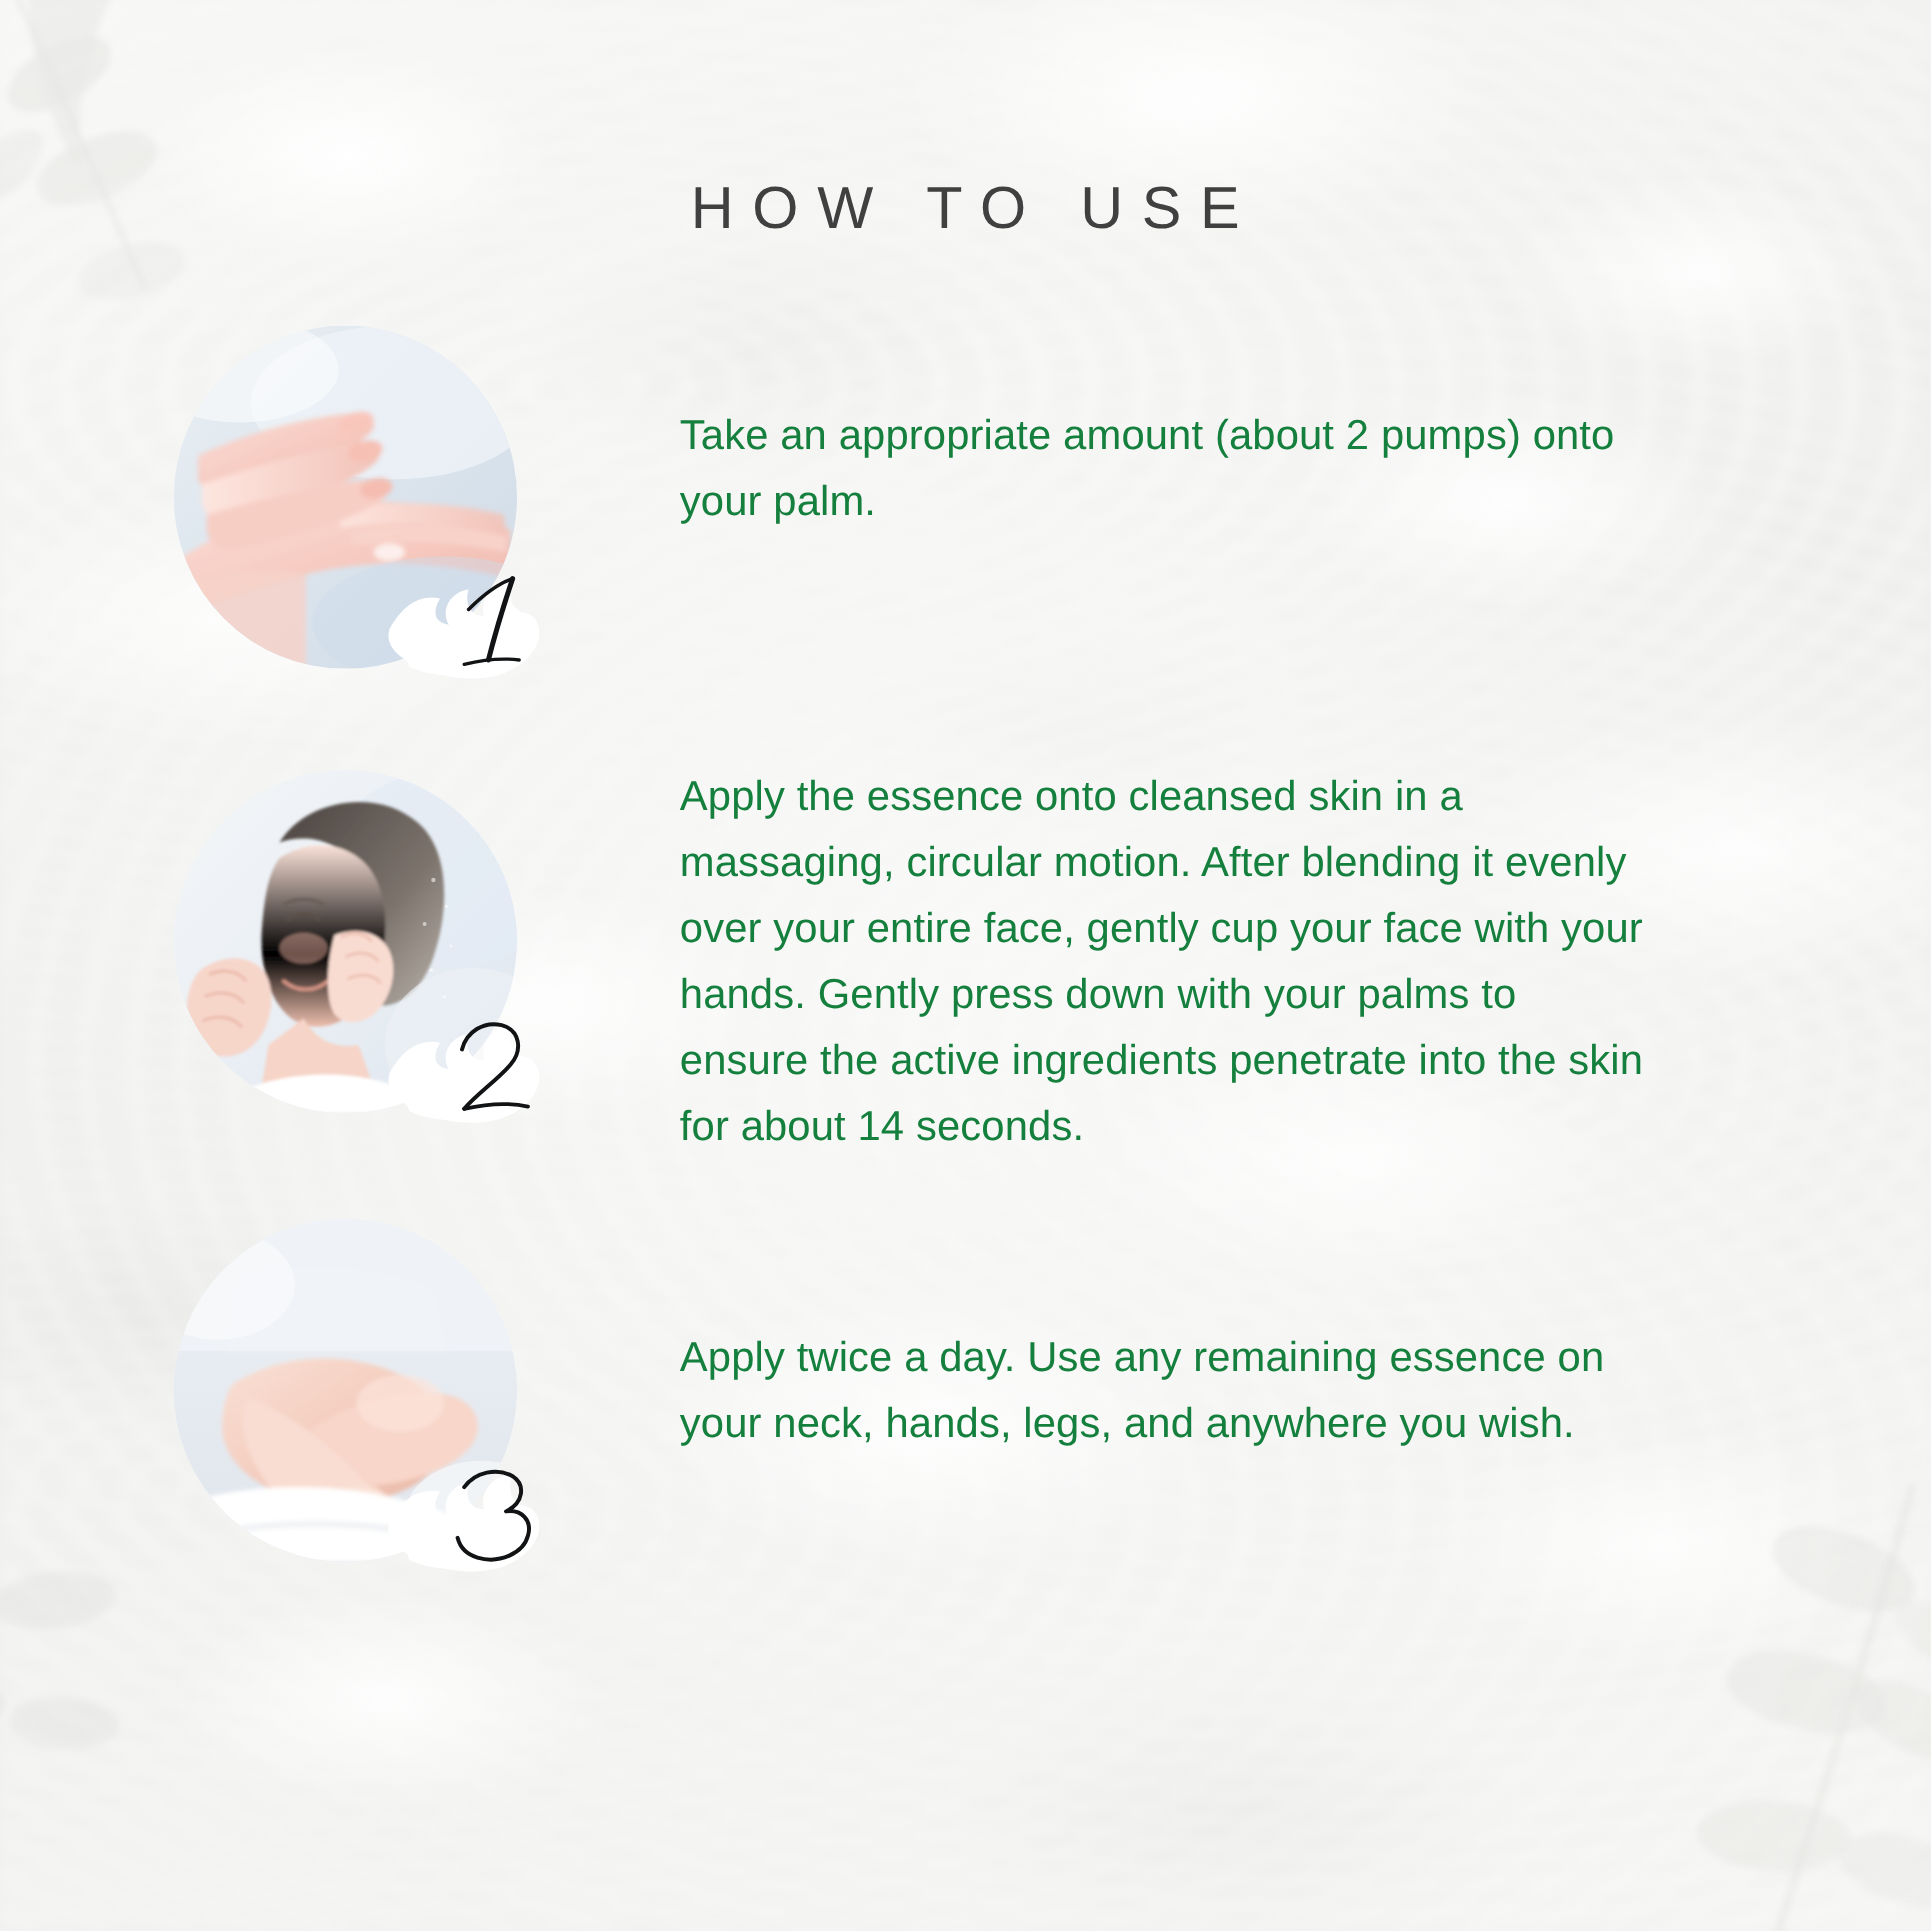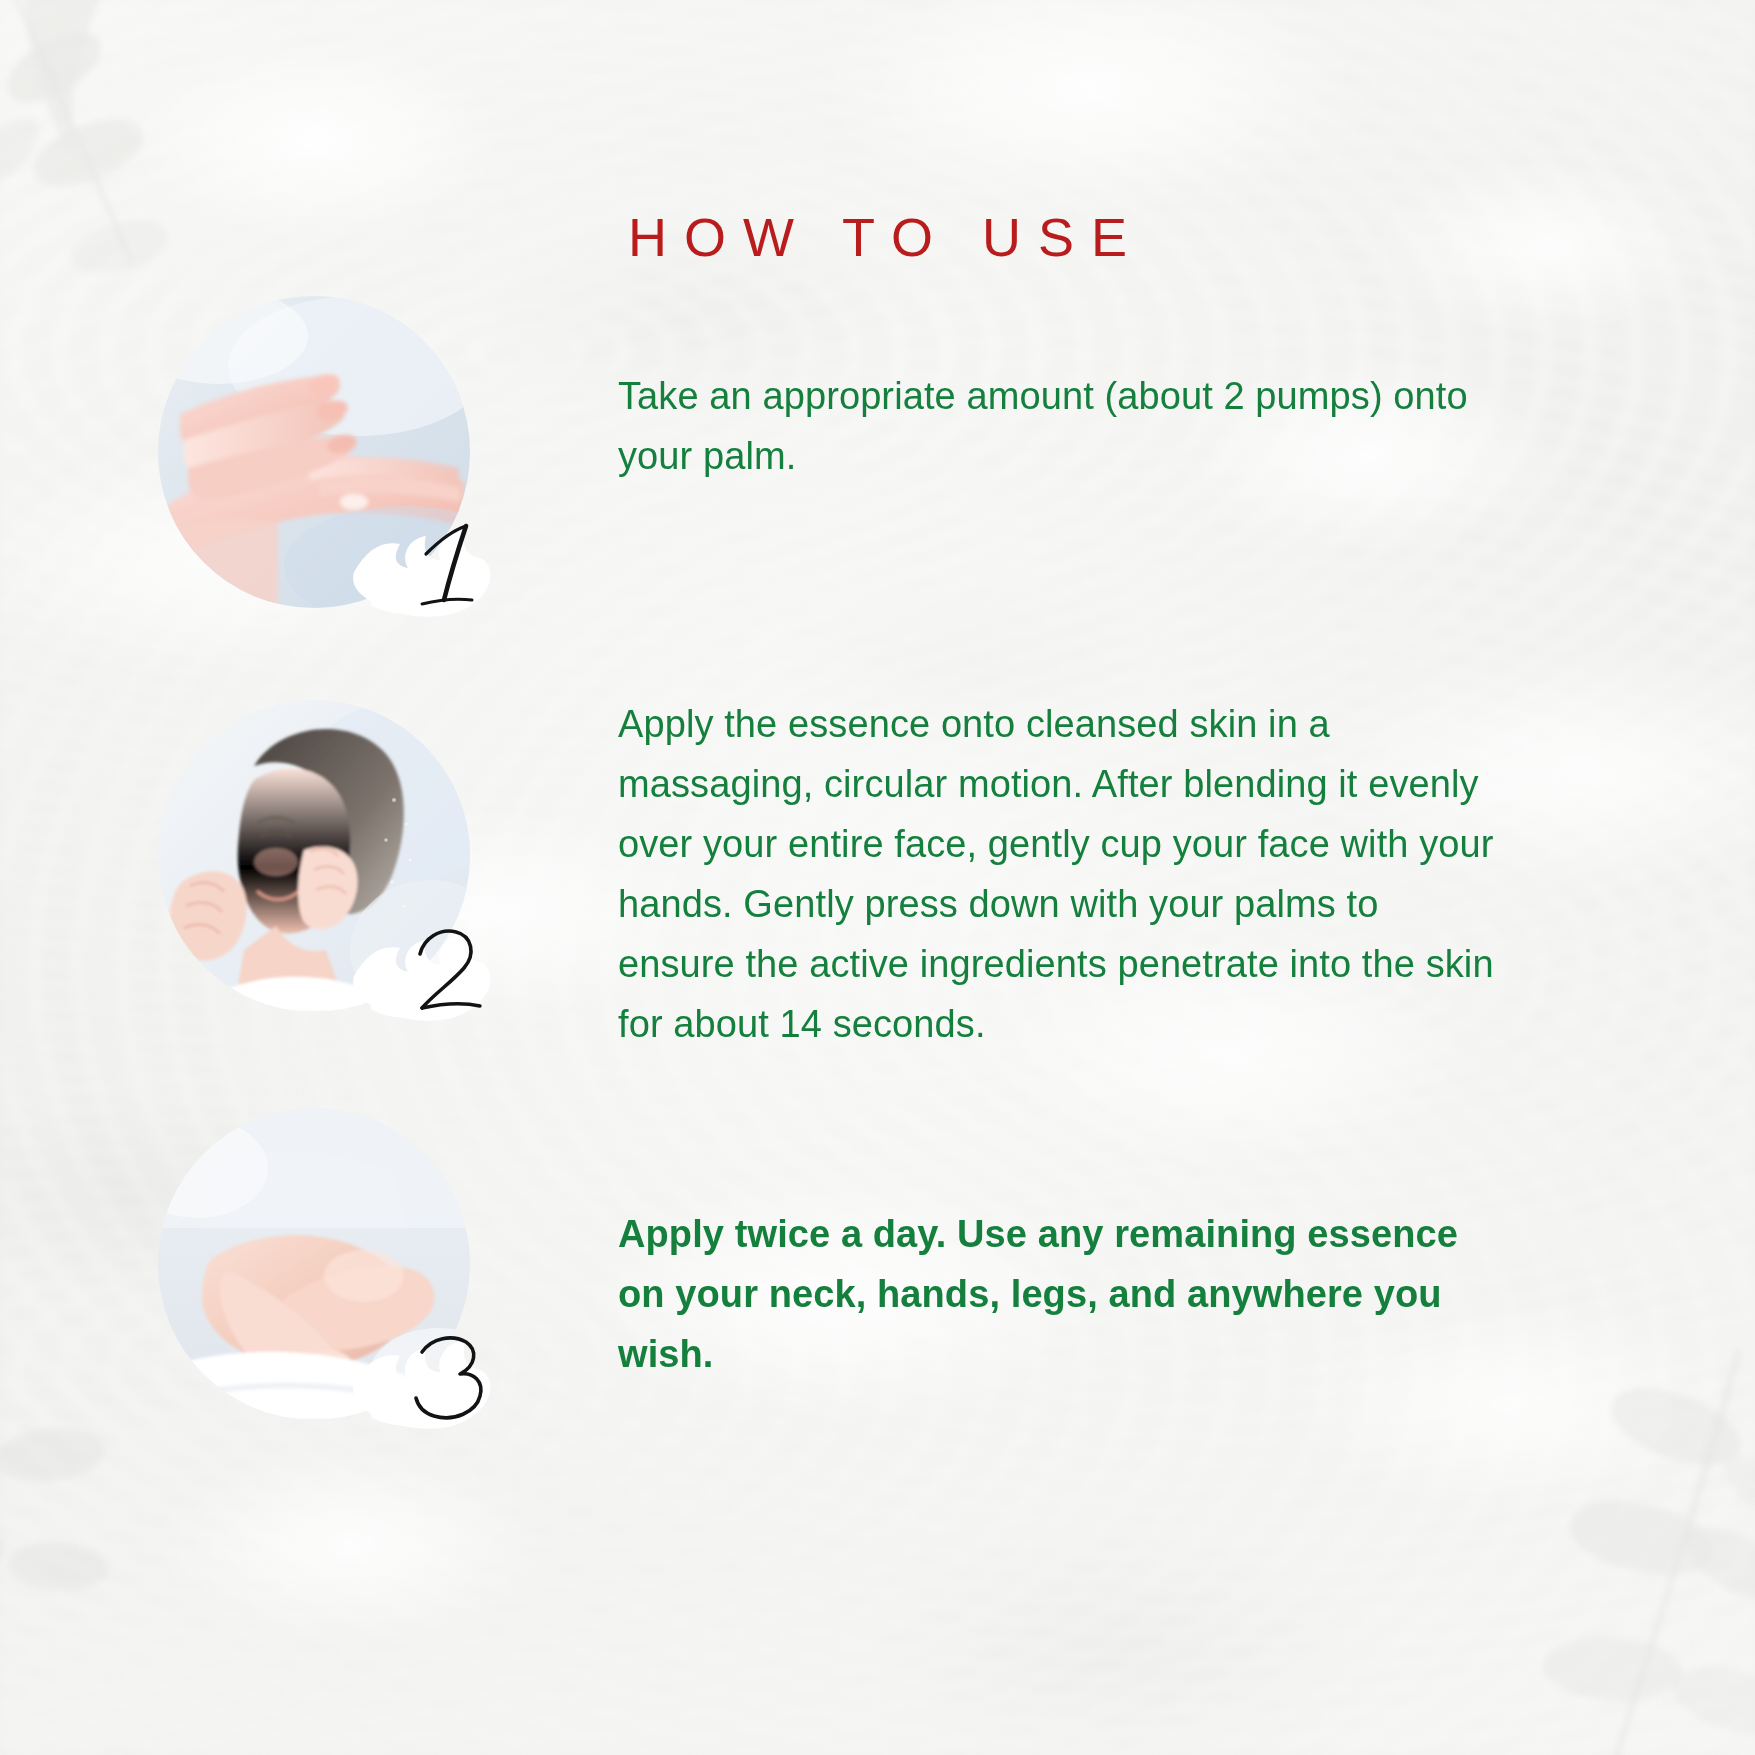--- a/index.html
+++ b/index.html
@@ -52,23 +52,22 @@
   .leaf-br { bottom:-60px; right:-70px; width:420px; height:520px; transform:rotate(-14deg); }
   .leaf-bl { bottom:30px; left:-90px; width:300px; height:380px; transform:rotate(22deg); opacity:.28; }
 
   
   .title {
     position:absolute; top:158px; left:0; right:0;
     text-align:center;
     font-size:54px;
     font-weight:400;
     letter-spacing:17px;
-    color:#b91c1c;
+    color:#404040;
     text-indent:17px;
-    margin-top:48px;
   }
 
   
   .step { position:absolute; left:0; width:100%; }
   .step-1 { top:296px; }
   .step-2 { top:700px; }
   .step-3 { top:1108px; }
 
   .media {
     position:absolute;
@@ -101,21 +100,21 @@
     left:618px;
     width:880px;
     font-size:38px;
     line-height:1.58;
     color:#15803d;
     font-weight:400;
     letter-spacing:.1px;
   }
   .copy-1 { top:70px; }
   .copy-2 { top:-6px; }
-  .copy-3 { top:96px;font-weight:bold; }
+  .copy-3 { top:96px; }
 </style>
 </head>
 <body>
 
 <div class="bg">
   <div class="bg-ripples"></div>
   <div class="bg-caustics"></div>
   <div class="bg-vignette"></div>
 
   <svg class="leaf-shadow leaf-tl" viewBox="0 0 360 480">

